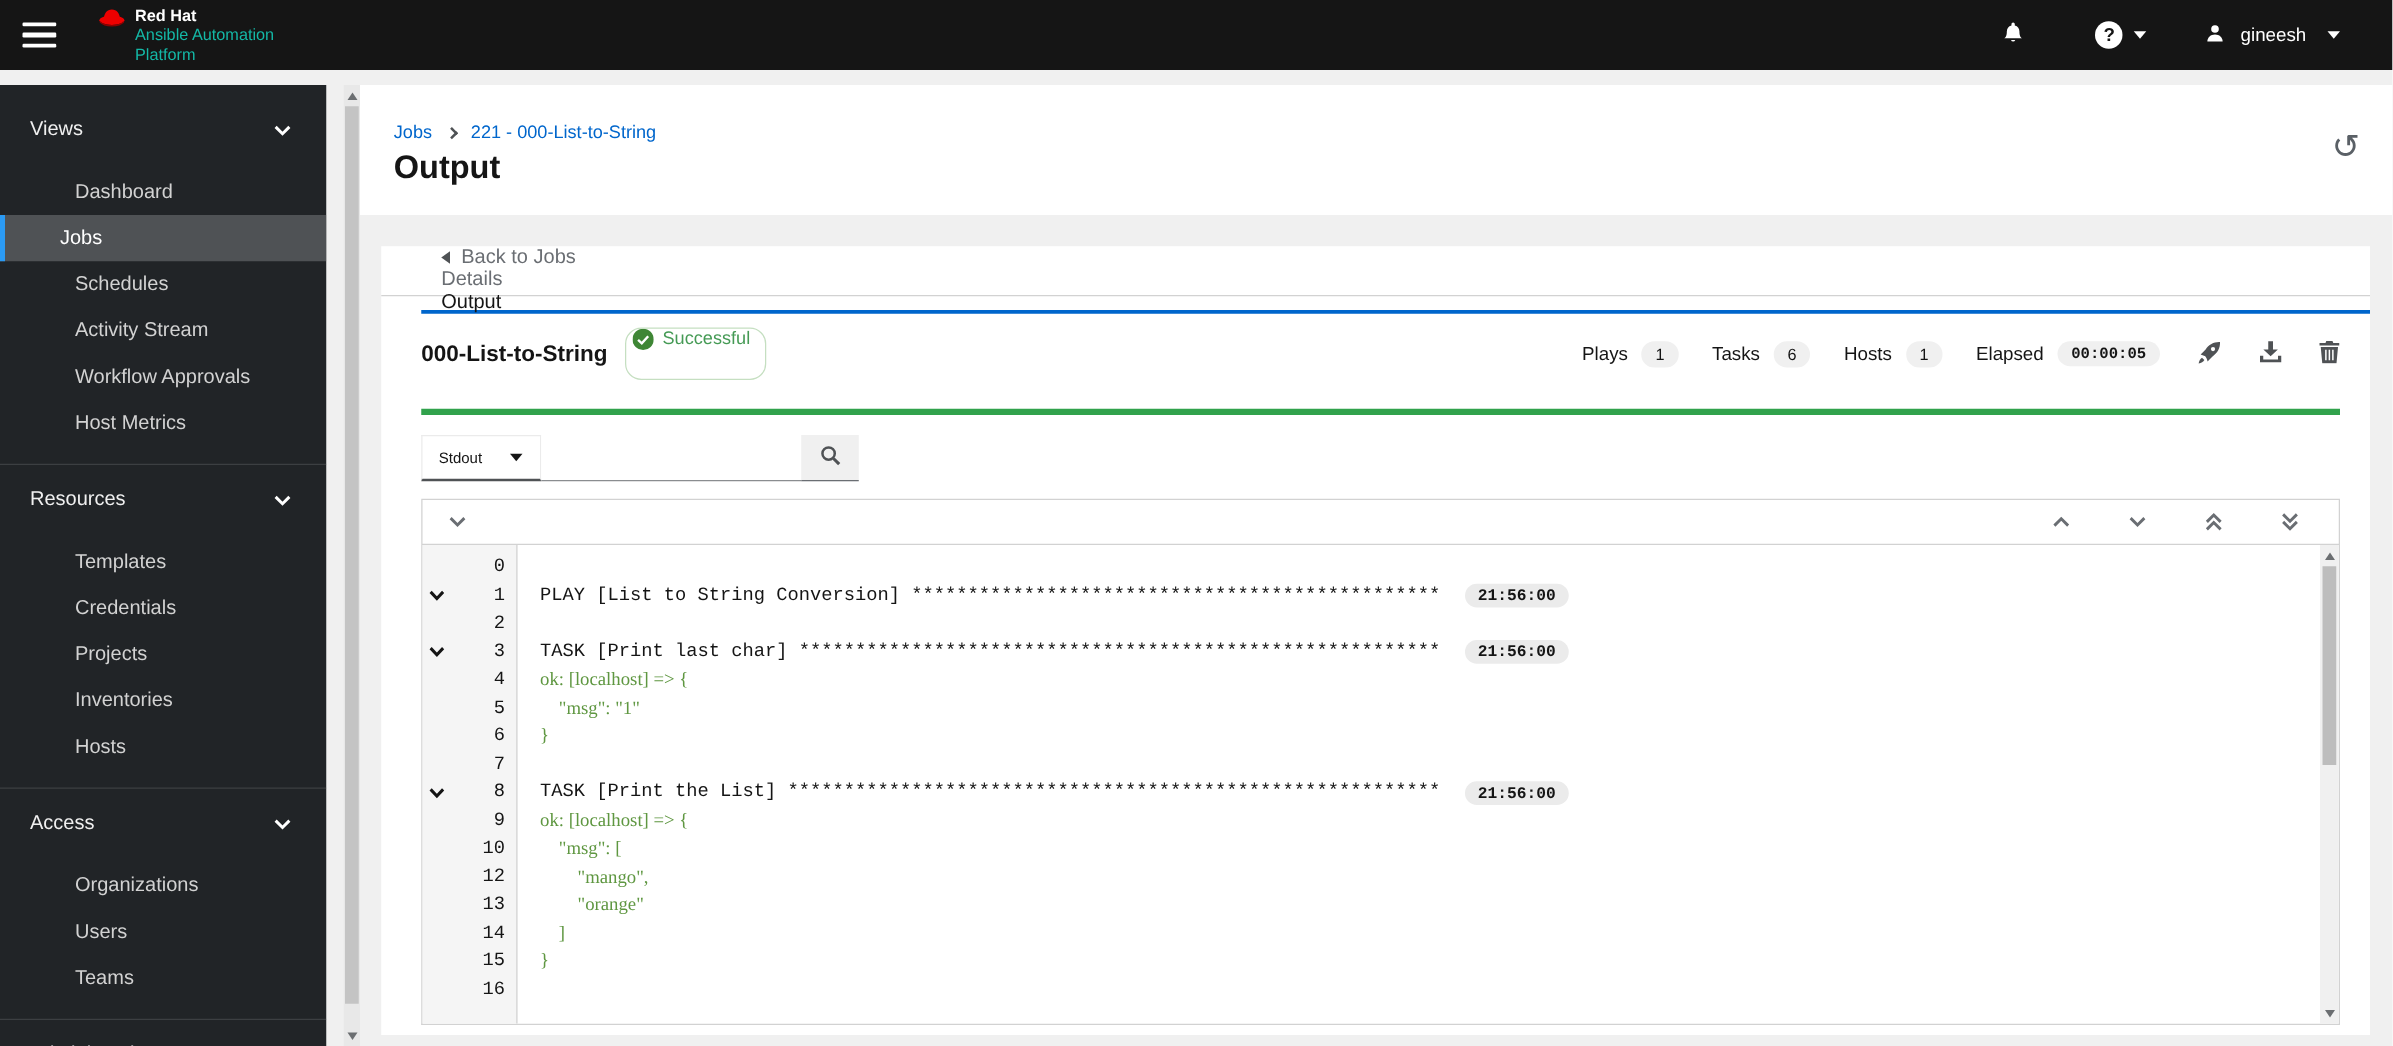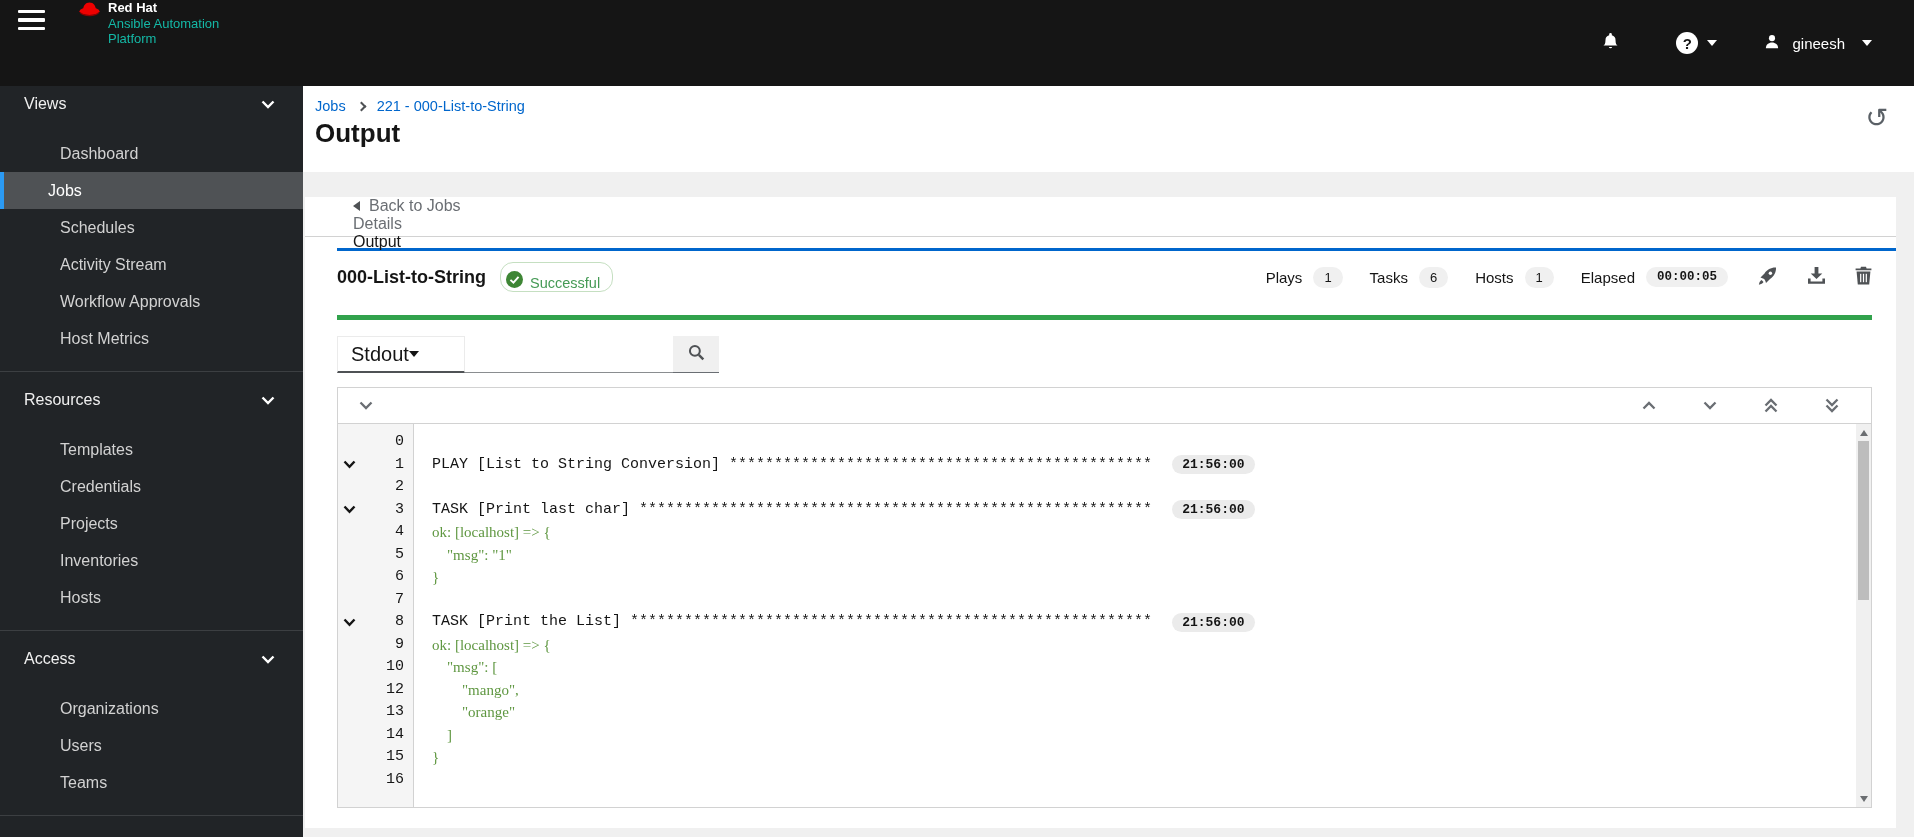--- a/index.html
+++ b/index.html
@@ -4,37 +4,37 @@
 <style>
   * { box-sizing: border-box; margin: 0; padding: 0; }
   html,body { width:1914px; height:837px; overflow:hidden; }
   body {
     position:relative;
     font-family:"Liberation Sans", sans-serif;
     background:#f0f0f0;
     color:#151515;
   }
   
-  .topbar{position:absolute;left:0;top:0;width:1914px;height:86px;background:#151515;display:flex;z-index:30;}
+  .topbar{position:absolute;left:0;top:0;width:1914px;height:56px;background:#151515;display:flex;align-items:center;z-index:30;}
   .hamburger{margin-left:18px;width:46px;height:40px;display:flex;flex-direction:column;justify-content:center;gap:5px;cursor:pointer;background:none;border:none;}
   .hamburger span{display:block;width:27px;height:3.5px;background:#fff;border-radius:1px;}
   .brand{display:flex;align-items:flex-start;margin-left:14px;gap:7px;}
   .brand-text{color:#fff;font-size:13px;line-height:1.2;}
   .brand-line1{font-weight:700;}
   .brand-line2,.brand-line3{font-weight:400;color:#14b8a6;}
   .topbar-right{margin-left:auto;display:flex;align-items:center;padding-right:42px;}
   .icon-btn{background:none;border:none;cursor:pointer;display:flex;align-items:center;gap:9px;color:#fff;}
   .bell-btn{margin-right:56px;}
   .help-btn{margin-right:46px;}
   .help-circle{width:22px;height:22px;border-radius:50%;background:#fff;color:#151515;font-weight:700;font-size:15px;display:grid;place-items:center;}
   .caret{width:0;height:0;border-left:5px solid transparent;border-right:5px solid transparent;border-top:6px solid currentColor;display:inline-block;}
   .user-name{color:#fff;font-size:15px;margin:0 8px 0 2px;}
 
   
-  .sidebar{position:absolute;left:0;top:68px;width:303px;height:769px;background:#212427;overflow:hidden;padding-top:18px;z-index:10;}
+  .sidebar{position:absolute;left:0;top:68px;width:261px;height:769px;background:#212427;overflow:hidden;padding-top:18px;z-index:10;}
   .nav-header{height:36px;display:flex;align-items:center;justify-content:space-between;padding:0 28px 0 24px;color:#f0f0f0;font-size:16px;cursor:pointer;}
   .nav-items{margin-top:13px;}
   .nav-item{height:37px;display:flex;align-items:center;padding-left:60px;color:#d2d2d2;font-size:16px;cursor:pointer;}
   .nav-item.active{background:#4f5255;color:#fff;border-left:4px solid #2b9af3;padding-left:44px;}
   .nav-divider{height:1px;background:#3c3f42;margin:14px 0 10px;}
 
   
   .main-scrollbar{position:absolute;left:275px;top:68px;width:13px;height:769px;background:#e8e8e8;z-index:9;}
   .sb-arrow{position:absolute;left:0;width:13px;height:15px;display:grid;place-items:center;}
   .sb-arrow.up{top:1px;}
@@ -53,32 +53,32 @@
 
   
   .card{position:absolute;left:305px;top:197px;width:1591px;height:631px;background:#fff;}
   .tabs{display:flex;padding-left:32px;border-bottom:1px solid #d2d2d2;height:40px;flex-direction:column;}
   .tab{padding:0 16px;display:flex;align-items:center;gap:9px;font-size:16px;color:#6a6e73;cursor:pointer;background:none;border:none;}
   .tab.active{color:#151515;box-shadow:inset 0 -3px 0 #0066cc;}
   .back-caret{width:0;height:0;border-top:5px solid transparent;border-bottom:5px solid transparent;border-right:7px solid #4f5255;display:inline-block;}
 
   .job-row{display:flex;align-items:center;padding:25px 24px 0 32px;}
   .job-name{font-size:18px;font-weight:700;color:#151515;}
-  .status-badge{display:inline-flex;align-items:flex-end;gap:7px;height:30px;padding:0 12px 0 5px;border:1px solid #c5dfc1;border-radius:13px;color:#459a55;font-size:14.5px;background:#fff;margin-left:14px;cursor:pointer;}
+  .status-badge{display:inline-flex;align-items:flex-start;gap:7px;height:42px;padding:0 12px 0 5px;border:1px solid #c5dfc1;border-radius:13px;color:#459a55;font-size:14.5px;background:#fff;margin-left:14px;cursor:pointer;}
   .job-stats{margin-left:auto;display:flex;}
   .stat{display:flex;align-items:center;margin-right:27px;}
   .stat-label{font-size:15px;color:#151515;margin-right:11px;}
   .stat-pill{background:#f0f0f0;border-radius:12px;font-size:13px;padding:3px 11px;color:#151515;font-weight:400;}
   .stat-pill.mono{font-family:"Liberation Mono",monospace;font-weight:700;font-size:12.5px;}
   .action-btn{background:none;border:none;cursor:pointer;margin-left:29px;display:grid;place-items:center;}
 
   .progress{height:5px;background:#31a24c;margin:23px 24px 0 32px;}
 
   .search-row{display:flex;margin:16px 24px 0 32px;height:37px;}
-  .filter-select{width:128px;background:#fff;border:1px solid #ebebeb;border-bottom:2px solid #4f5255;display:flex;align-items:center;justify-content:flex-start;padding:0 14px 0 13px;font-size:20px;cursor:pointer;}
+  .filter-select{width:96px;background:#fff;border:1px solid #ebebeb;border-bottom:2px solid #4f5255;display:flex;align-items:center;justify-content:space-between;padding:0 14px 0 13px;font-size:12px;cursor:pointer;}
   .filter-select .caret{color:#151515;}
   .search-input{width:208px;border:none;border-bottom:1px solid #8a8d90;font-size:15px;padding:0 10px;outline:none;background:#fff;}
   .search-btn{width:46px;background:#f0f0f0;border:none;border-bottom:1px solid #6a6e73;cursor:pointer;display:grid;place-items:center;}
 
   .out-toolbar{margin:14px 24px 0 32px;height:37px;border:1px solid #d2d2d2;display:flex;align-items:center;padding:0 26px 0 15px;}
   .out-toolbar .right-icons{margin-left:auto;display:flex;align-items:center;gap:35px;}
   .tool-btn{background:none;border:none;cursor:pointer;display:grid;place-items:center;padding:2px 6px;}
 
   .console{margin:0 24px 0 32px;height:384px;border:1px solid #d2d2d2;border-top:none;position:relative;overflow:hidden;background:#fff;}
   .console::before{content:"";position:absolute;left:0;top:0;width:75px;height:100%;background:#f5f5f5;border-right:1px solid #d2d2d2;}

